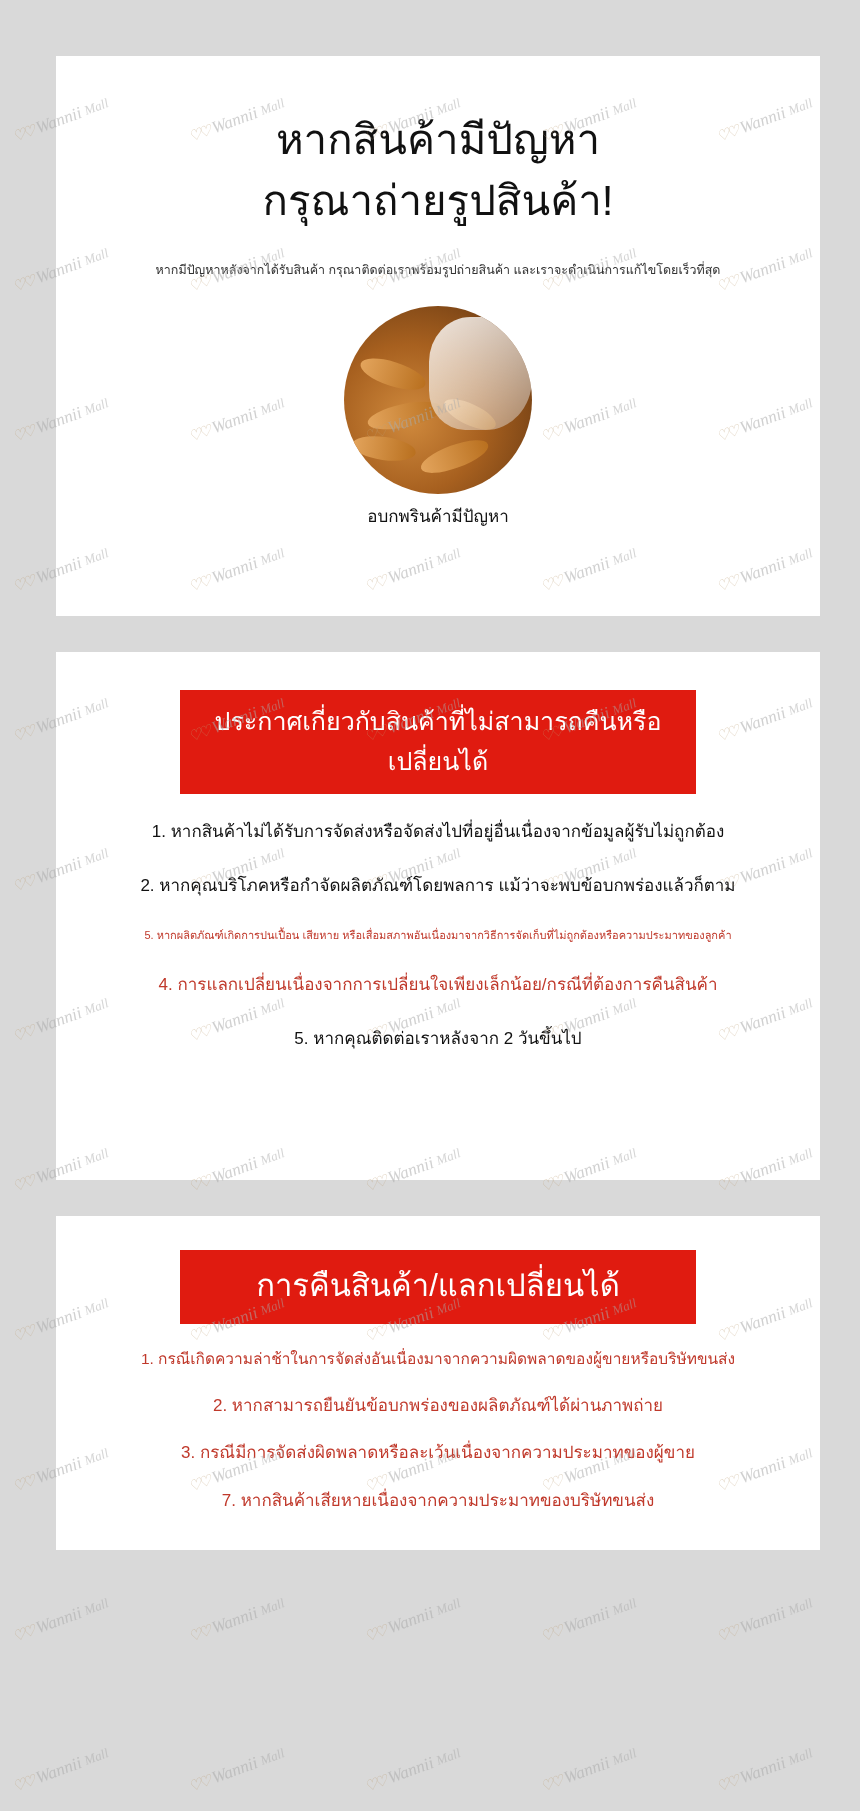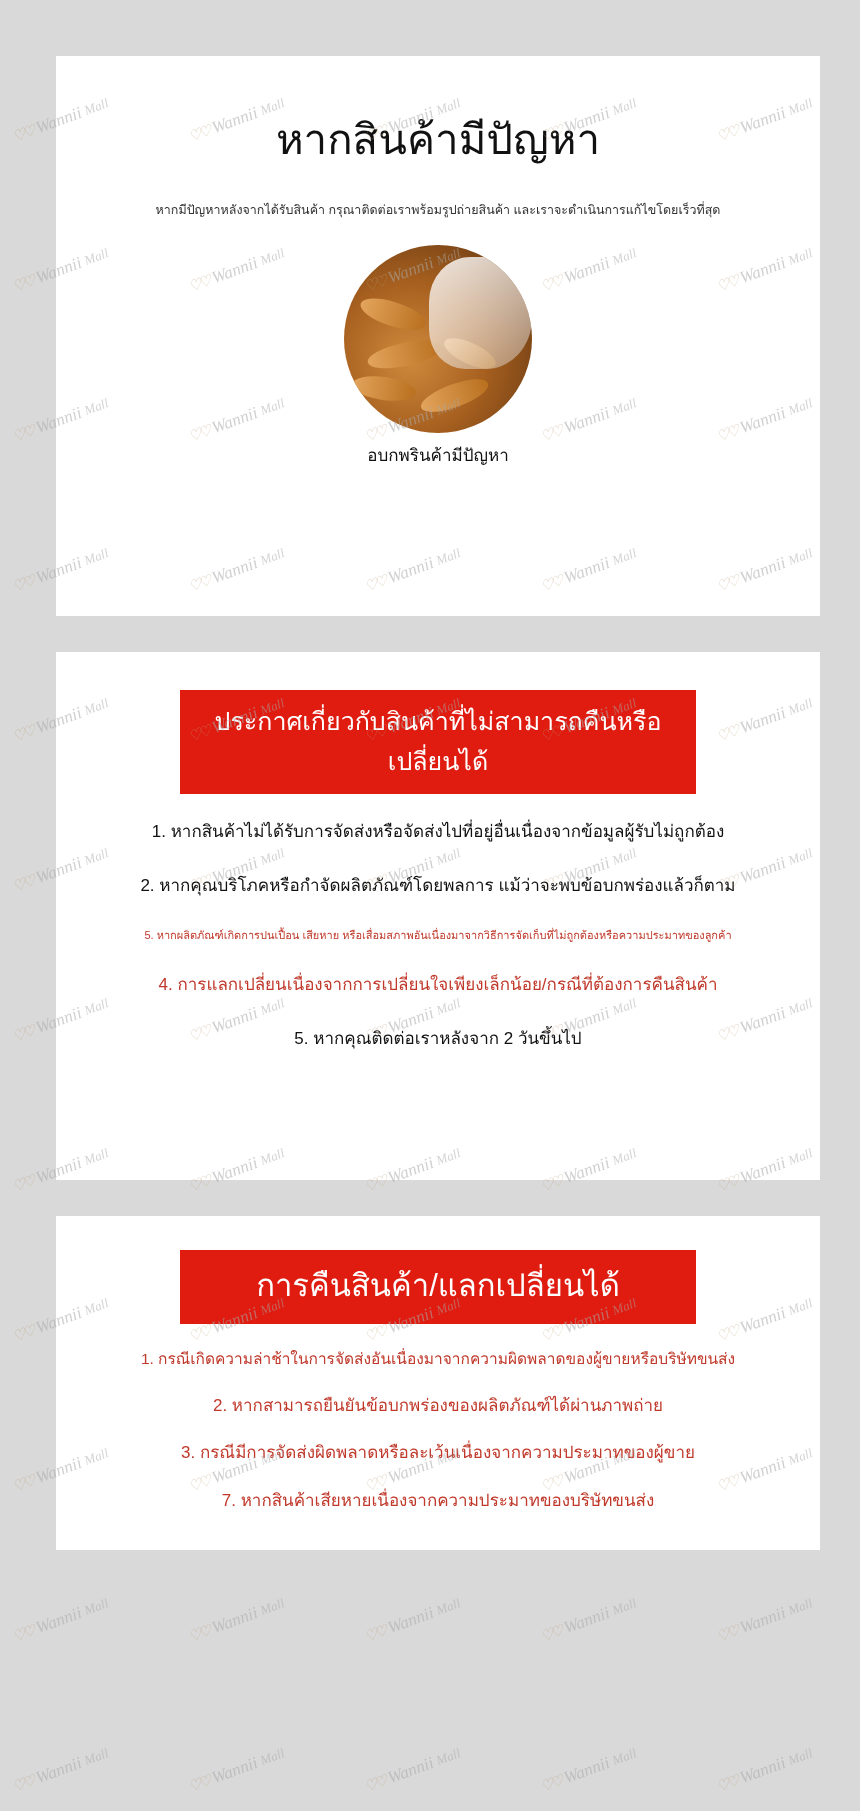--- a/index.html
+++ b/index.html
@@ -514,20 +514,21 @@
     <div class="wm" style="left: 714px; top: 1760px;">
       <span class="hearts">♡♡</span>
       <span>Wannii</span>
       <span class="mall">Mall</span>
     </div>
   </div>
 
 <div class="card" id="card-photo">
   <div class="card-inner">
     <h1 class="headline1">หากสินค้ามีปัญหา</h1>
+    <h1 class="headline2">กรุณาถ่ายรูปสินค้า!</h1>
     <p class="subline">หากมีปัญหาหลังจากได้รับสินค้า กรุณาติดต่อเราพร้อมรูปถ่ายสินค้า และเราจะดำเนินการแก้ไขโดยเร็วที่สุด</p>
 
     <div class="circles">
 
 
 
       <div class="circle-col">
         <div class="circle">
           <div class="ph3">
             <div class="sh" style="left:8%;top:30%;width:36%;height:13%;transform:rotate(18deg);"></div>

